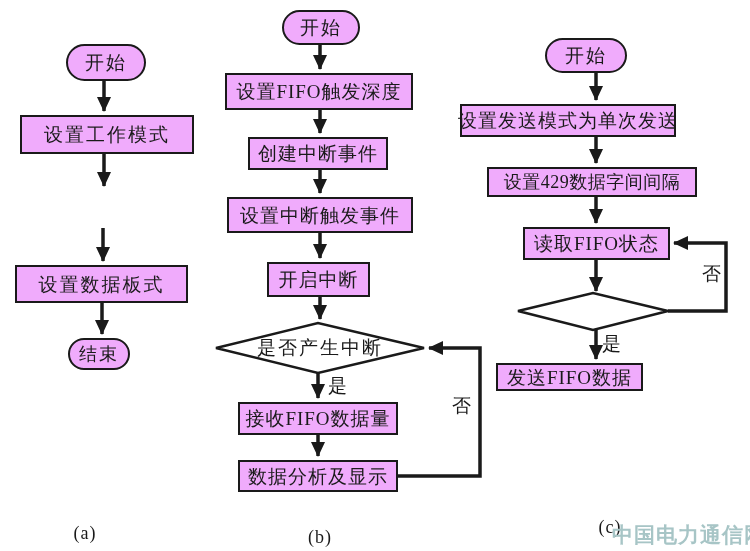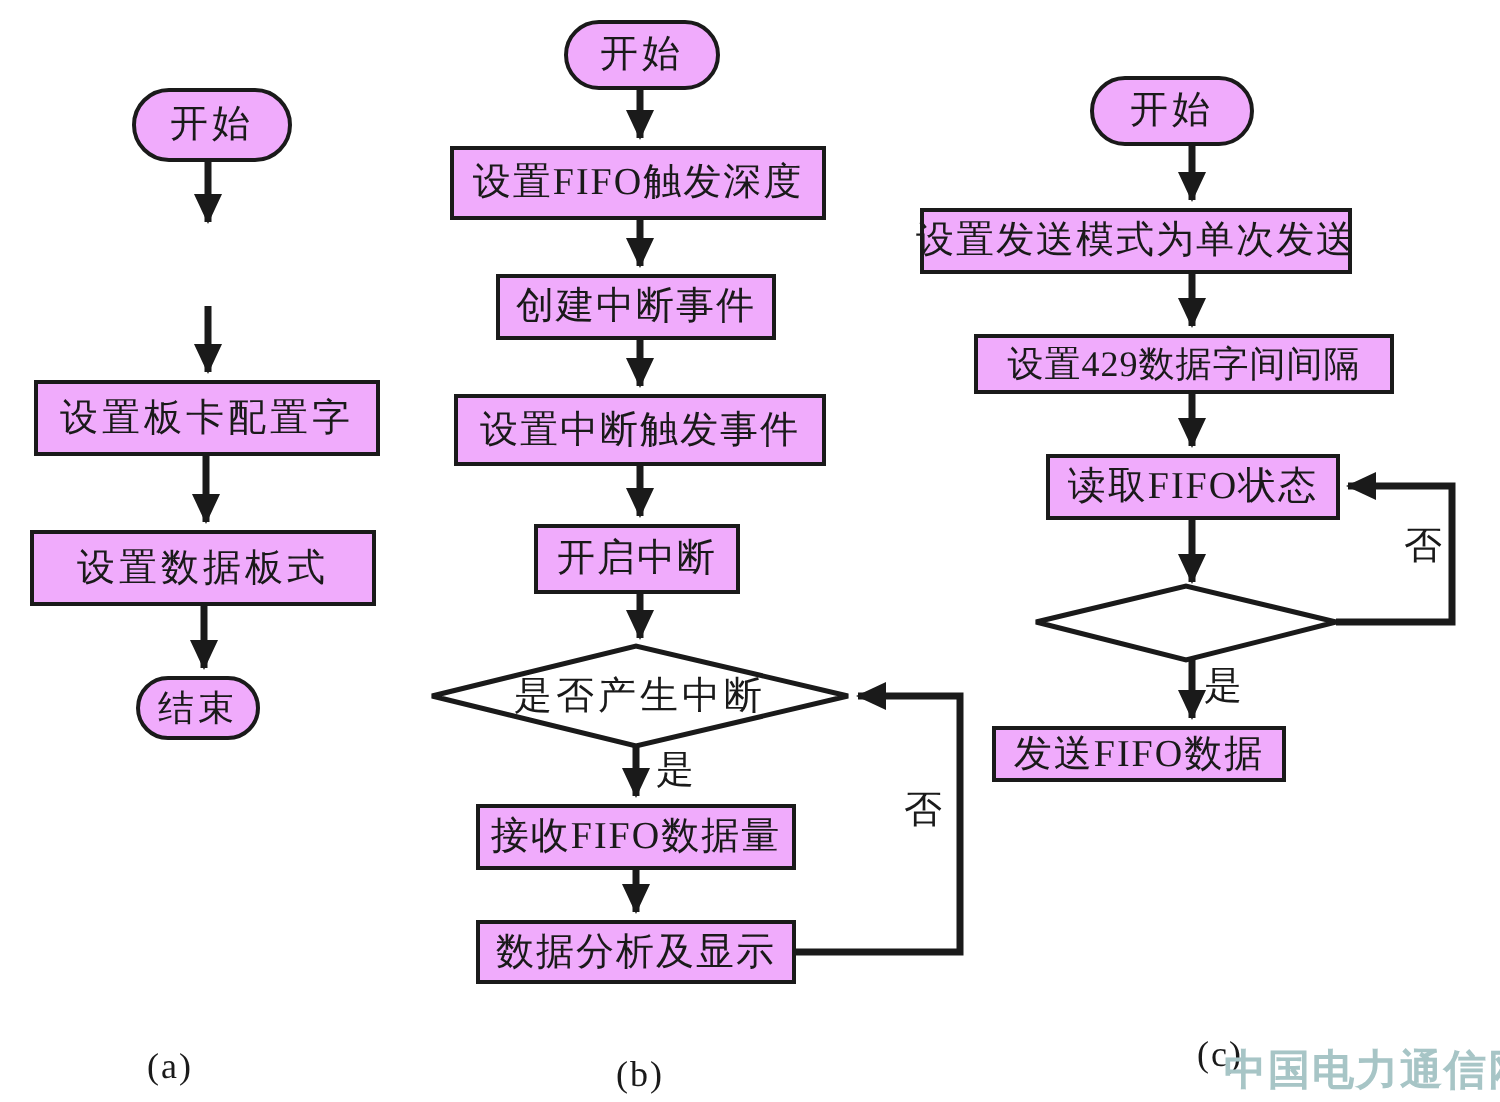--- a/index.html
+++ b/index.html
@@ -63,21 +63,21 @@
       <path d="M596,330 L596,359" marker-end="url(#ah)"></path>
       <path d="M668,311 L726,311 L726,243 L674,243" marker-end="url(#ah)"></path>
     </g>
     <g stroke="#1a1a1a" stroke-width="2.5" fill="#ffffff">
       <polygon points="216,348 318,323 424,348 318,373"></polygon>
       <polygon points="518,311 593,293 668,311 593,330"></polygon>
     </g>
   </svg>
 
   <div class="node oval" style="left:66px;top:44px;width:80px;height:37px;">开始</div>
-  <div class="node" style="left:17px;top:190px;width:173px;height:38px;">设置板卡配置字</div>
+  <div class="node" style="left:20px;top:115px;width:174px;height:39px;">设置工作模式</div>
   <div class="node" style="left:15px;top:265px;width:173px;height:38px;">设置数据板式</div>
   <div class="node oval" style="left:68px;top:338px;width:62px;height:32px;font-size:18px;">结束</div>
 
   <div class="node oval" style="left:282px;top:10px;width:78px;height:35px;">开始</div>
   <div class="node" style="left:225px;top:73px;width:188px;height:37px;letter-spacing:1px;">设置FIFO触发深度</div>
   <div class="node" style="left:248px;top:137px;width:140px;height:33px;letter-spacing:1px;">创建中断事件</div>
   <div class="node" style="left:227px;top:197px;width:186px;height:36px;letter-spacing:1px;">设置中断触发事件</div>
   <div class="node" style="left:267px;top:262px;width:103px;height:35px;letter-spacing:1px;">开启中断</div>
   <div class="dtext" style="left:216px;top:323px;width:208px;height:50px;">是否产生中断</div>
   <div class="branch" style="left:328px;top:376px;">是</div>

